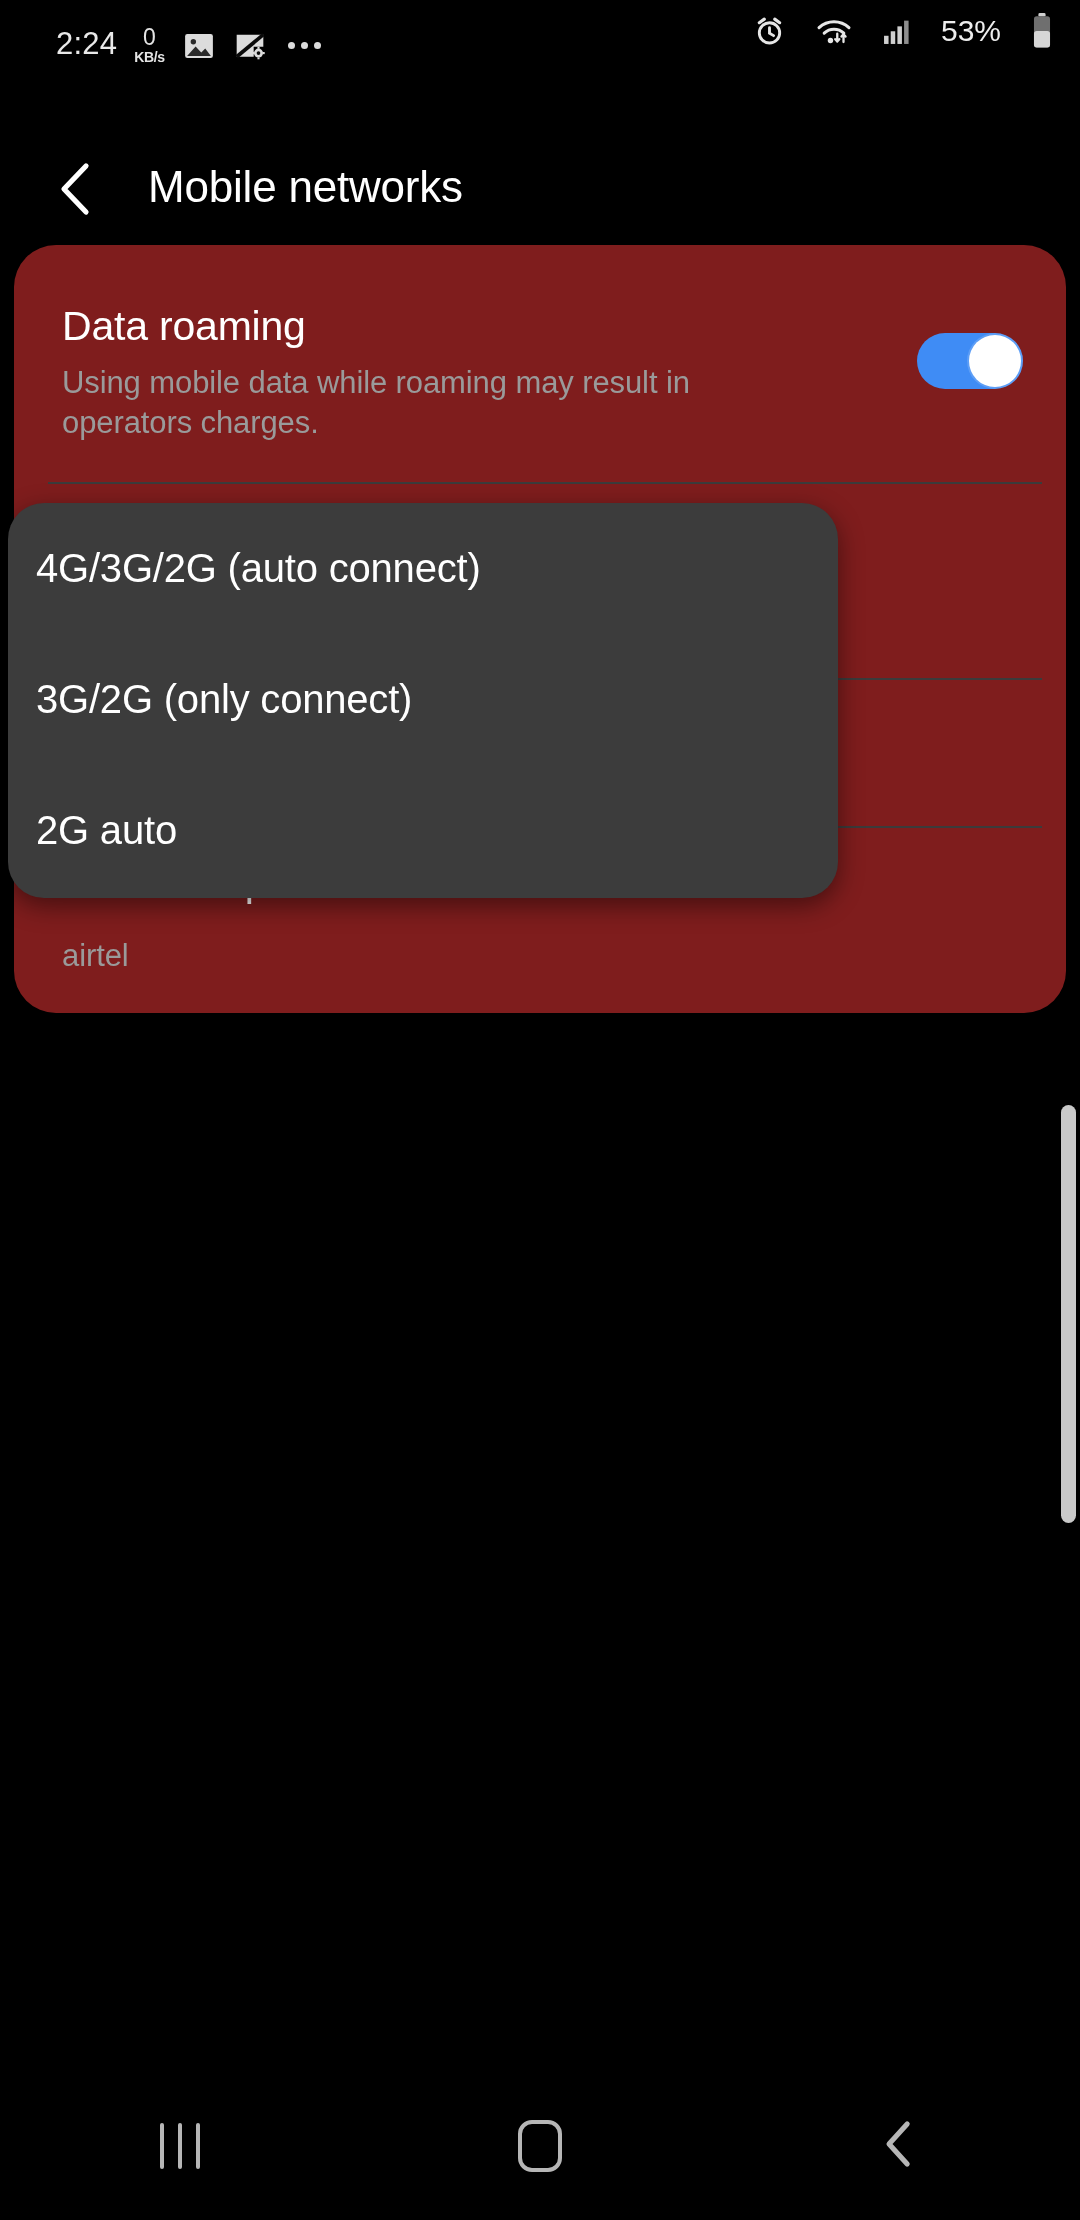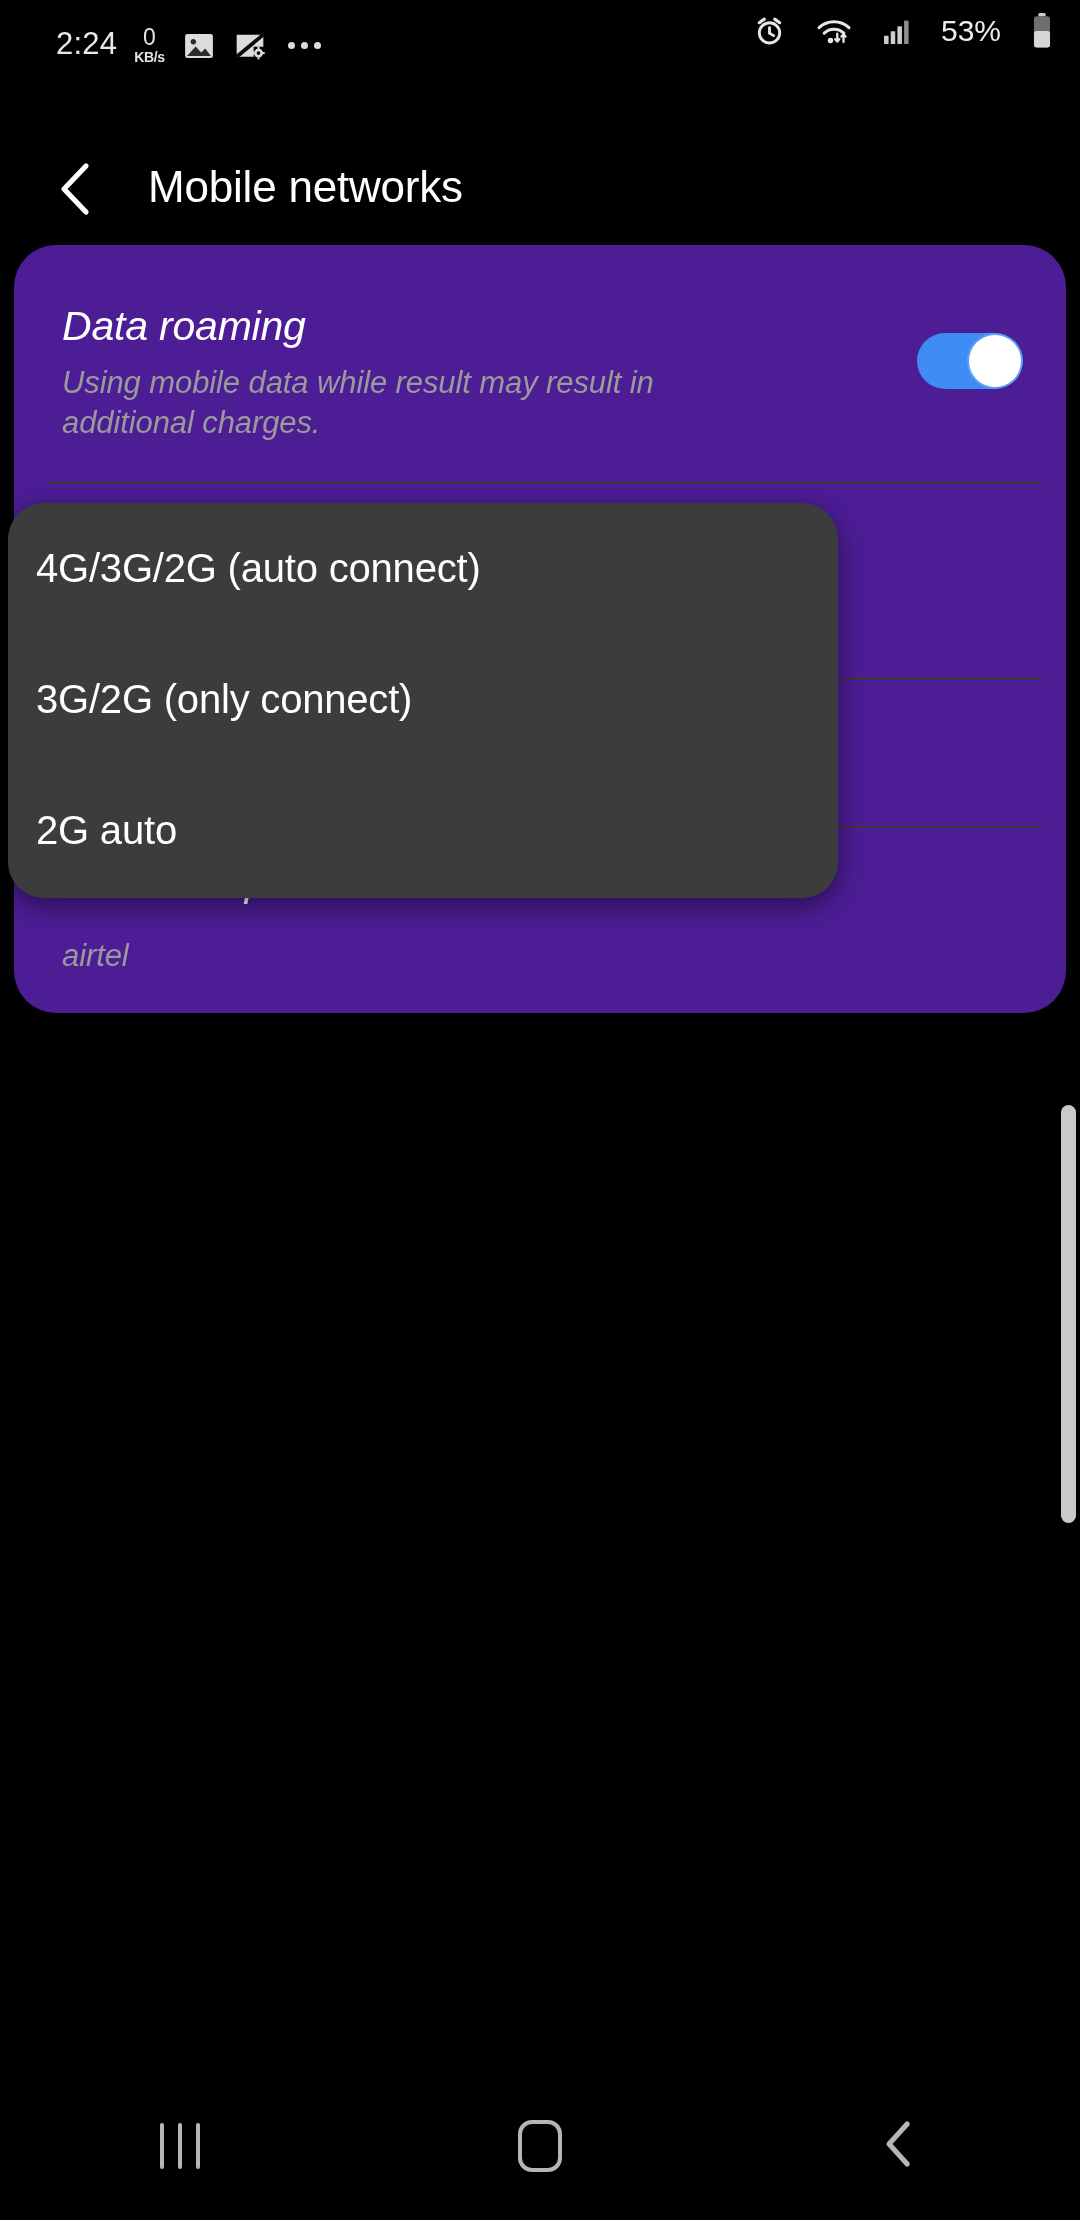--- a/index.html
+++ b/index.html
@@ -182,26 +182,26 @@
 
   <div id="app-bar">
     <div id="back-arrow">
       <svg width="40" height="56" viewBox="0 0 20 28">
         <path d="M14.5 2.5 L3.5 14 L14.5 25.5" fill="none" stroke="#ffffff" stroke-width="2.6" stroke-linecap="round" stroke-linejoin="round"></path>
       </svg>
     </div>
     <div id="page-title">Mobile networks</div>
   </div>
 
-  <div id="settings-card" style="background: #4c1d95; font-style: italic;">
+  <div id="settings-card" style="background: #7f1d1d;">
 
     <div id="data-roaming-row">
       <div id="data-roaming-texts">
         <div class="pref-title">Data roaming</div>
-        <div class="pref-sub">Using mobile data while result may result in additional charges.</div>
+        <div class="pref-sub">Using mobile data while roaming may result in operators charges.</div>
       </div>
       <div id="data-roaming-toggle">
         <span class="track" style="background: rgb(63, 140, 245);"></span>
         <span class="thumb"></span>
       </div>
     </div>
 
     <div class="divider" id="divider-1"></div>
     <div class="divider" id="divider-2"></div>
     <div class="divider" id="divider-3"></div>

